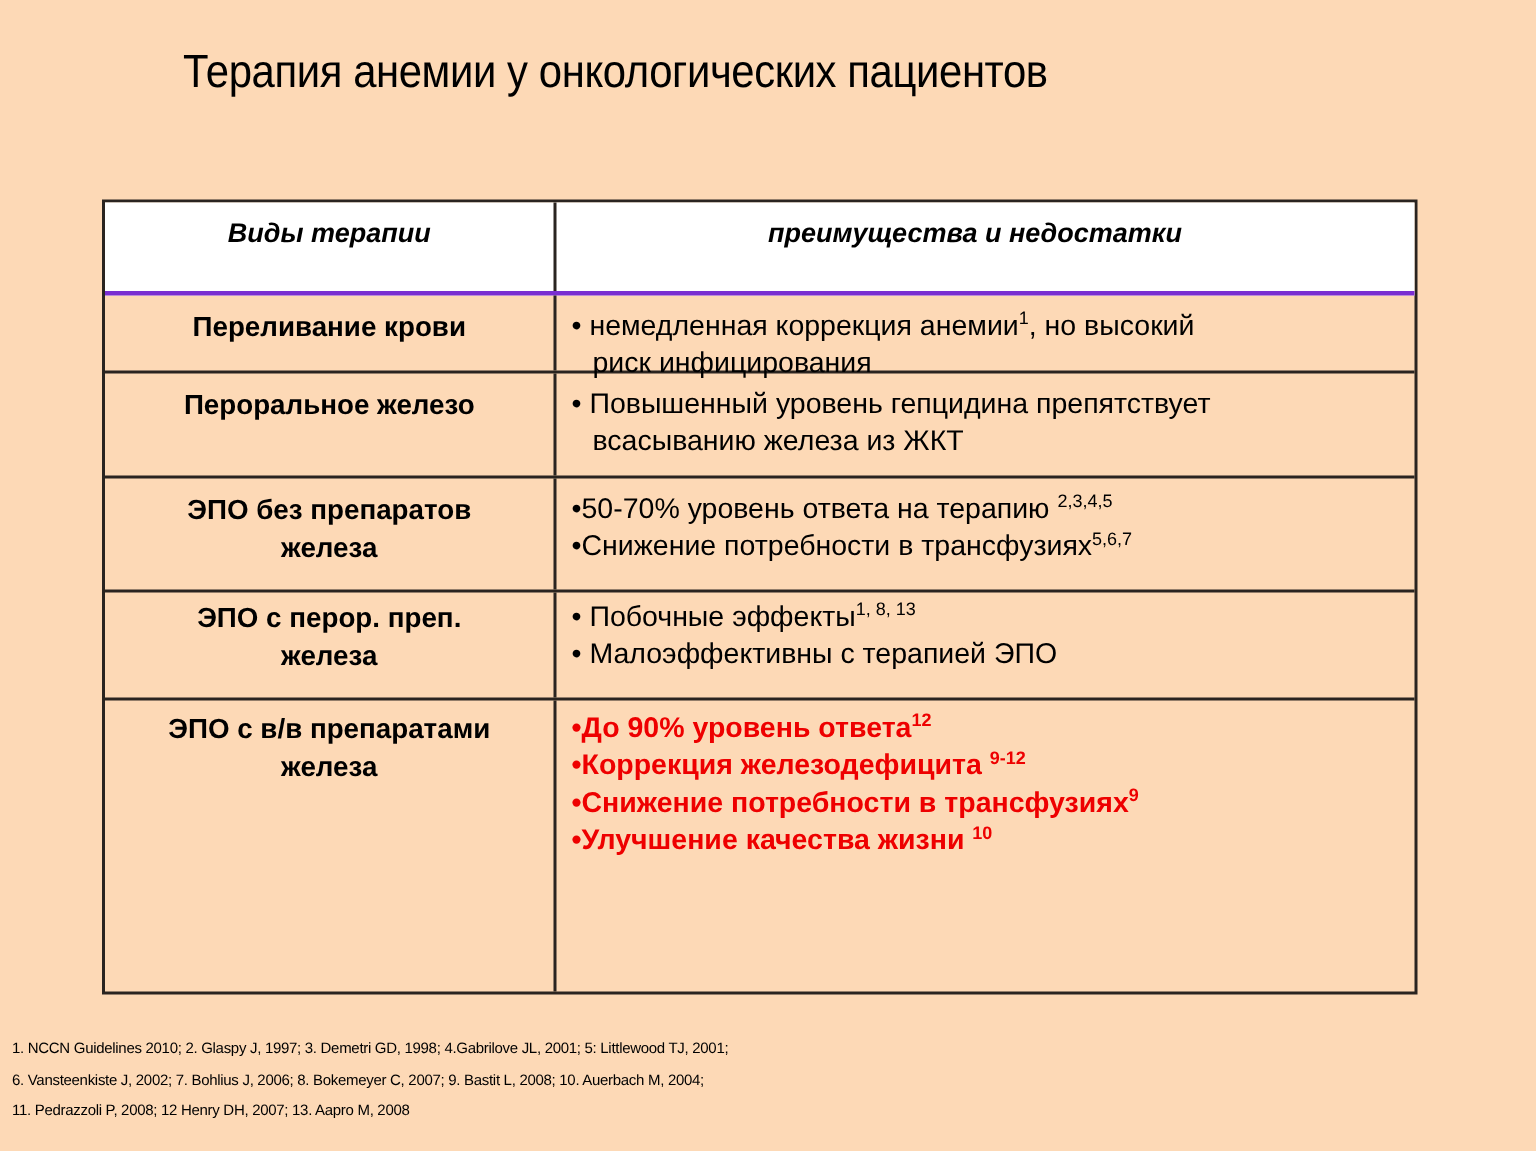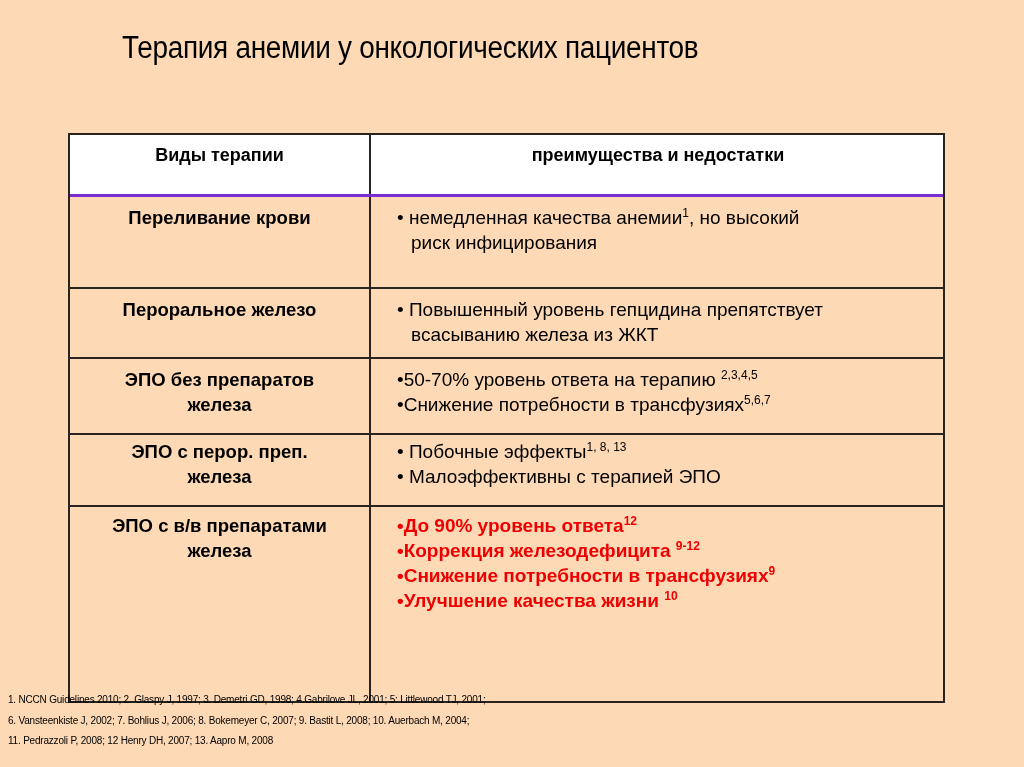--- a/index.html
+++ b/index.html
@@ -40,24 +40,23 @@
     line-height: 25px;
     padding-top: 8px;
     box-sizing: border-box;
   }
   .c2 {
     flex: 1;
     padding: 8px 14px 0 10px;
     font-size: 19px;
     line-height: 25px;
     box-sizing: border-box;
-    margin-left: 16px;
   }
   .row.header .c1, .row.header .c2 {
-    padding-top: 8px; font-weight: bold; font-size: 18px; text-align: center;
+    padding-top: 8px; font-weight: bold; font-size: 18px; text-align: center; font-style: italic;
   }
   .row.header .c2 { padding-left: 0; }
   .li { white-space: nowrap; }
   .li sup { font-size: 12px; vertical-align: 7px; line-height: 0; }
   .red { color: #ee0000; font-weight: bold; border-radius: 12px; }
   .indent { padding-left: 14px; }
   .refs {
     position: absolute;
     left: 8px; top: 690px;
     font-size: 10px;
@@ -69,26 +68,26 @@
 <body>
 
 <div class="title">Терапия анемии у онкологических пациентов</div>
 
 <div class="tbl">
   <div class="row first header" style="height:62px">
     <div class="c1">Виды терапии</div>
     <div class="c2">преимущества и недостатки</div>
   </div>
 
-  <div class="row" style="height:90px">
+  <div class="row" style="height:50px">
     <div class="c1">
       <div>Переливание крови</div>
     </div>
     <div class="c2">
-      <div class="li"><span>•</span><span> немедленная качества  анемии</span><sup>1</sup><span>,  но высокий</span></div>
+      <div class="li"><span>•</span><span> немедленная коррекция  анемии</span><sup>1</sup><span>,  но высокий</span></div>
       <div class="li indent"><span>риск инфицирования</span></div>
     </div>
   </div>
 
   <div class="row" style="height:70px">
     <div class="c1">
       <div>Пероральное железо</div>
     </div>
     <div class="c2">
       <div class="li"><span>•</span><span> Повышенный уровень гепцидина препятствует</span></div>

